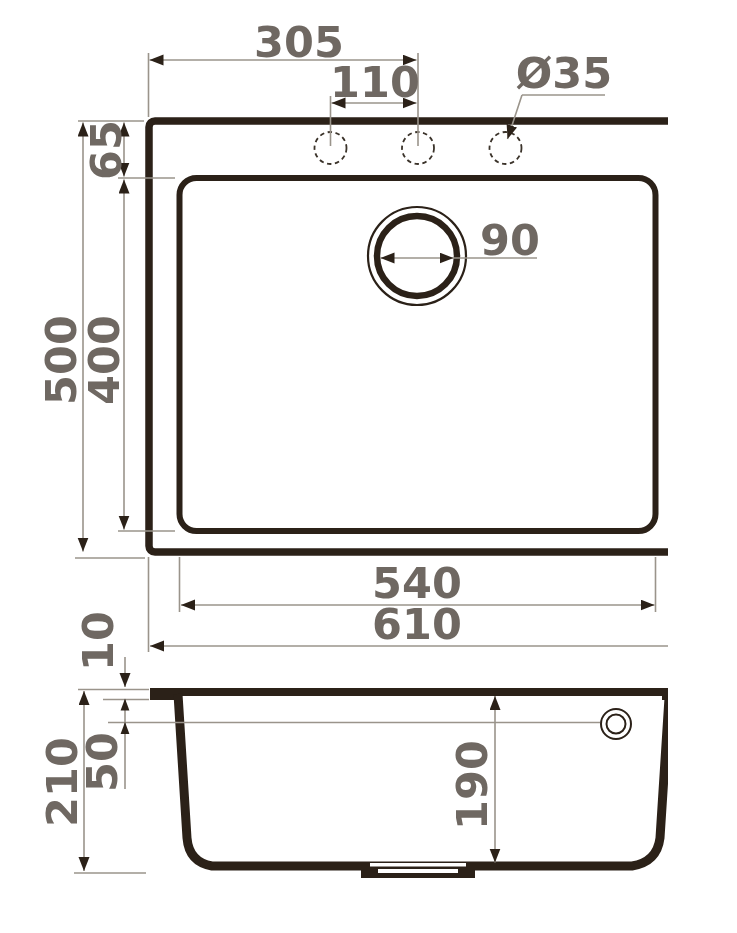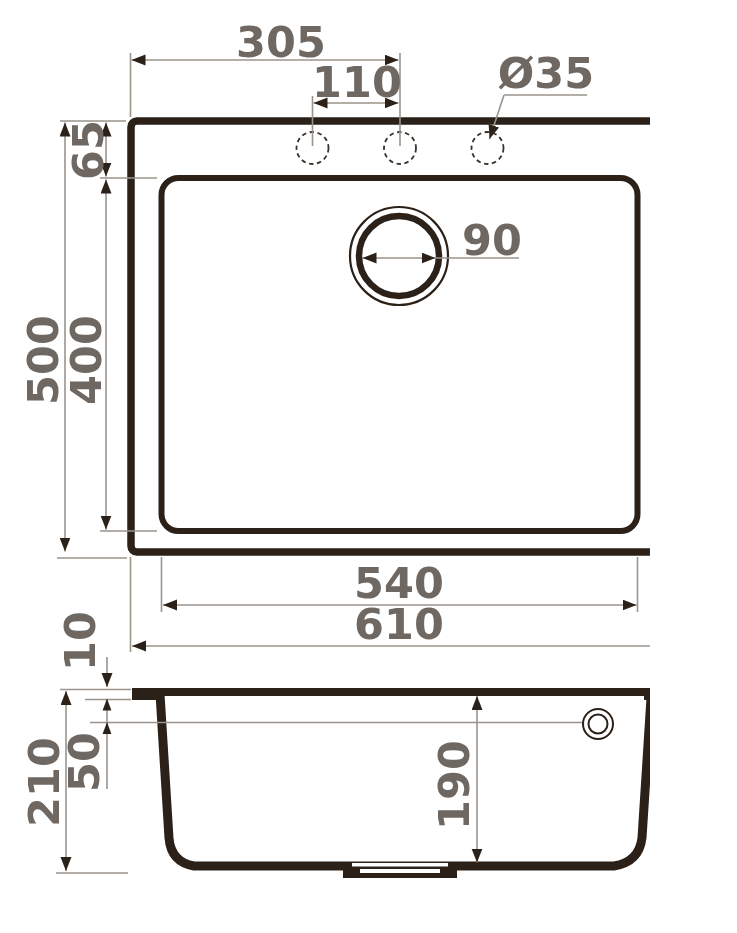--- a/index.html
+++ b/index.html
@@ -2,20 +2,21 @@
 <html><head>
 <meta charset="utf-8">
 <style>
   html, body { margin: 0; padding: 0; background: #ffffff; }
   .canvas {
     position: relative;
     width: 650px;
     height: 933px;
     background: #ffffff;
     overflow: hidden;
+    margin-left: 18px;
   }
   svg { display: block; }
   .ink       { stroke: #2b2118; fill: none; }
   .ink-fill  { fill: #2b2118; stroke: none; }
   .white-fill{ fill: #ffffff; stroke: none; }
   .dim, .ext { stroke: #9a948b; stroke-width: 1.6; fill: none; }
   .hole      { stroke: #3b332a; stroke-width: 1.8; fill: none;
                stroke-dasharray: 4.5 3.5; }
   .dim-text  { font-family: "DejaVu Sans", "Liberation Sans", sans-serif;
                font-weight: bold; font-size: 43px; fill: #6f6862; }

